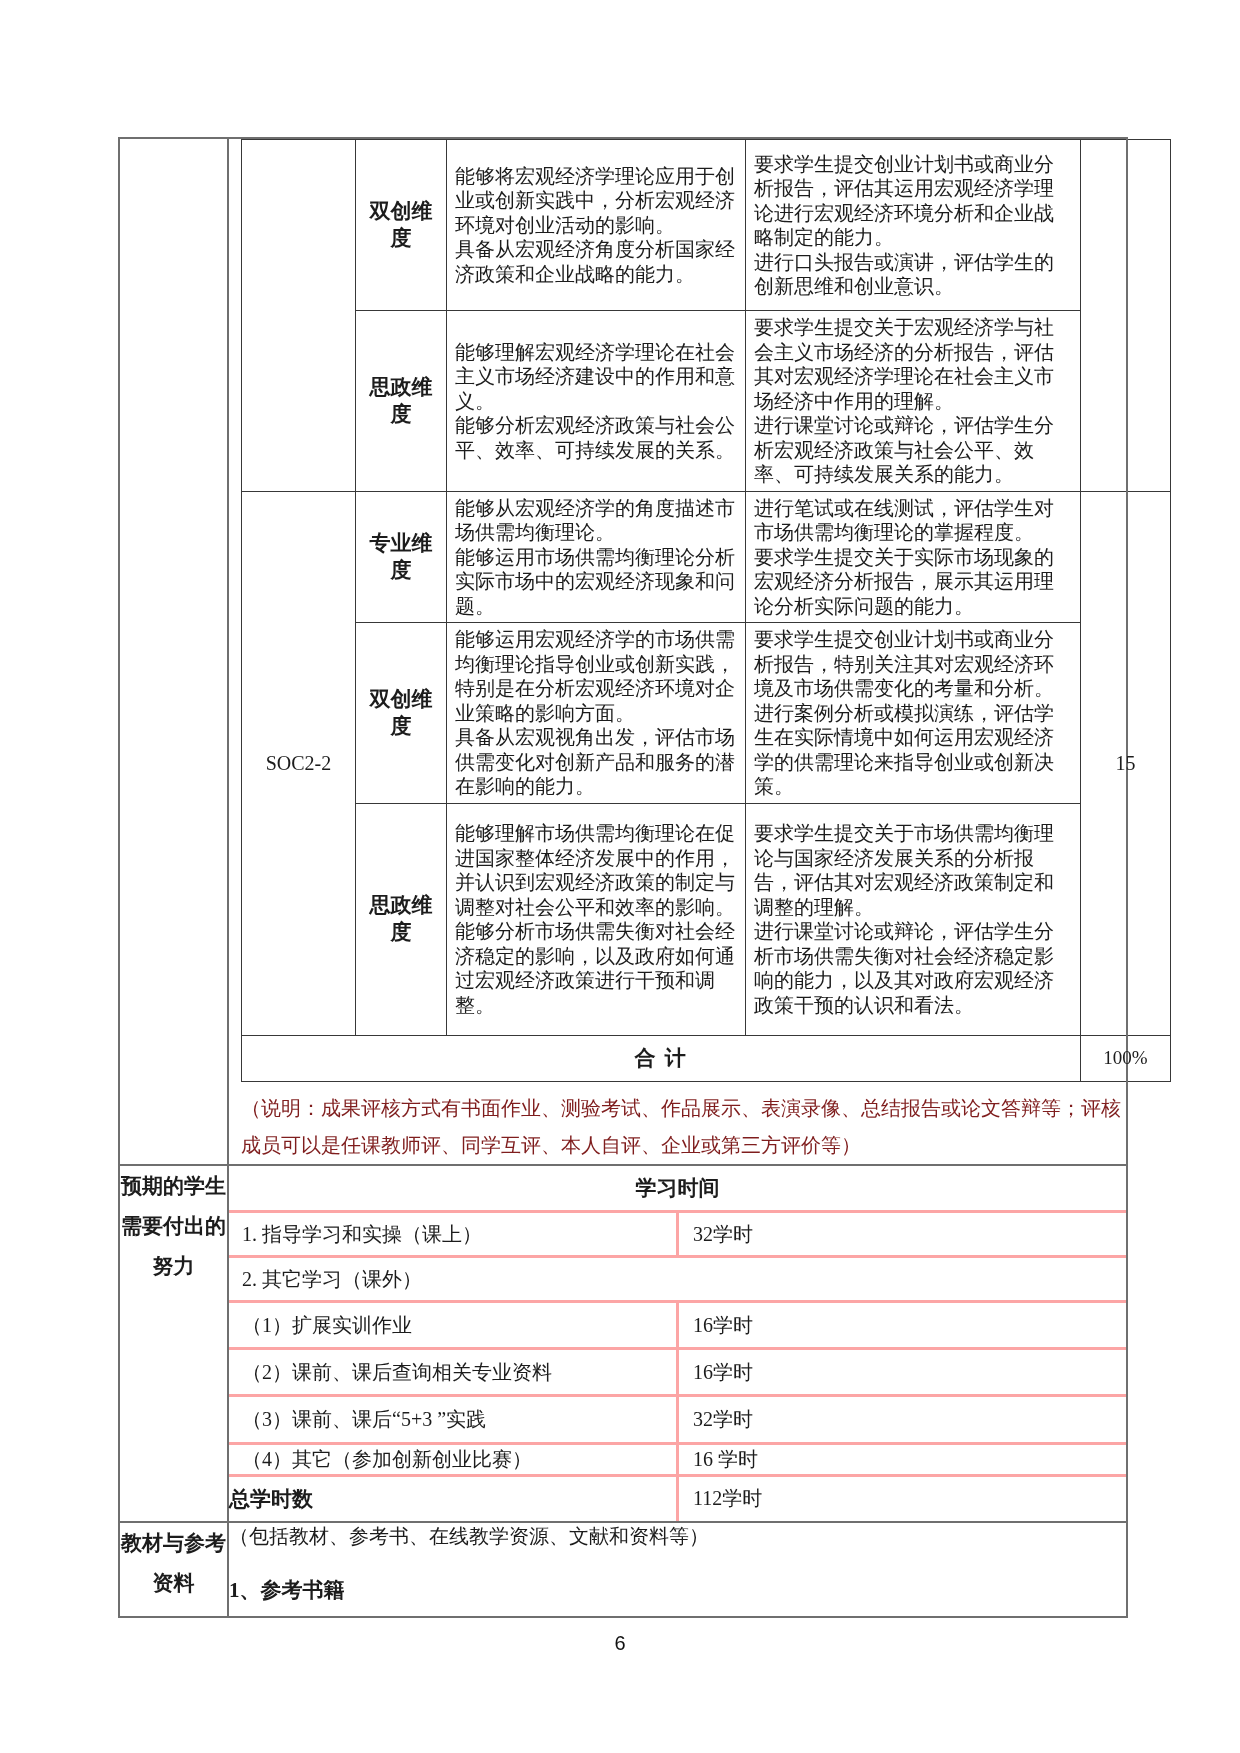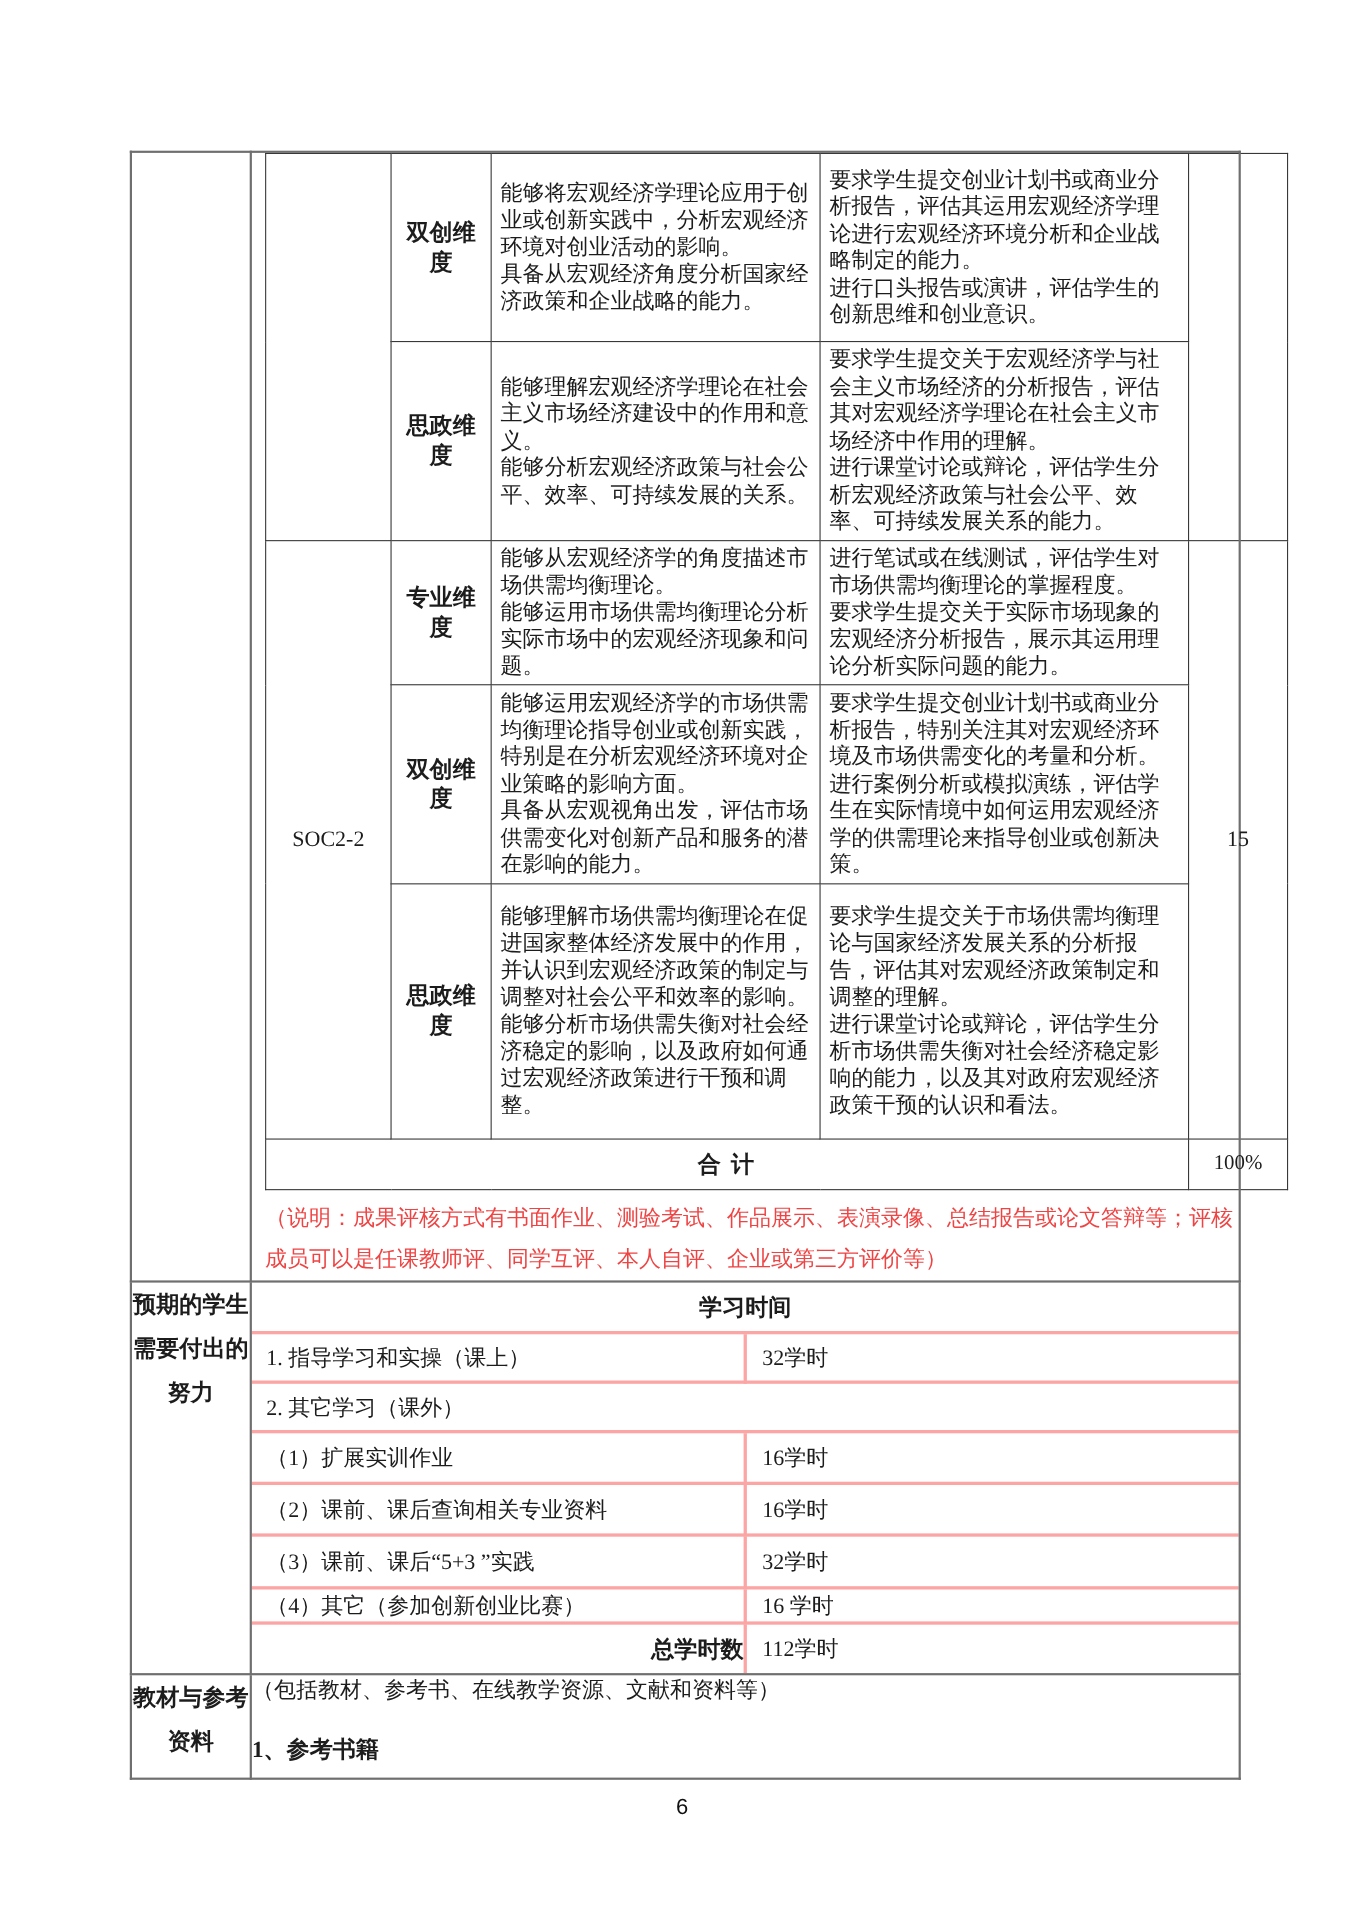--- a/index.html
+++ b/index.html
@@ -23,30 +23,30 @@
   .assess td{border:1px solid #383838;font-size:20px;line-height:24.5px;}
   .assess .soc{width:111px;text-align:center;vertical-align:middle;}
   .assess .dim{width:70px;text-align:center;vertical-align:middle;font-weight:bold;font-size:21px;line-height:27px;padding:0 10px;}
   .assess .desc{width:282px;padding:4px 8px;vertical-align:middle;white-space:pre-line;}
   .assess .eval{width:318px;padding:4px 8px;vertical-align:middle;white-space:pre-line;}
   .assess .score{width:87px;text-align:center;vertical-align:middle;}
   .assess .total-label{font-weight:bold;font-size:21px;text-align:center;vertical-align:middle;letter-spacing:2px;}
   .assess .total-value{font-size:19px;text-align:center;vertical-align:middle;}
   
   .note{
-    margin:8px 0 0 12px;width:880px;font-size:20px;line-height:37px;color:#ef4444;
+    margin:8px 0 0 12px;width:880px;font-size:20px;line-height:37px;color:#7f1d1d;
   }
   
   .study{width:100%;}
   .study td{border:3px solid #fca5a5;font-size:20px;vertical-align:middle;}
   .study td.first-col{width:465px;padding:0 0 0 13px;}
   .study td.hours-col{padding:0 0 0 14px;}
   .study td.span{padding:0 0 0 13px;}
   .study .head{font-weight:bold;font-size:21px;text-align:center;padding:0;}
-  .study .sum{font-weight:bold;font-size:21px;text-align:right;padding:0;}
+  .study .sum{font-weight:bold;font-size:21px;text-align:left;padding:0;}
   
   .study tr > td:first-child{border-left:none;}
   .study tr > td:last-child{border-right:none;}
   .study tr:first-child > td{border-top:none;}
   .study tr:last-child > td{border-bottom:none;}
   
   .materials{padding:10px 0 0 14px;}
   .mat-hint{font-size:20px;}
   .mat-sub{font-size:21px;font-weight:bold;margin-top:26px;}
   

